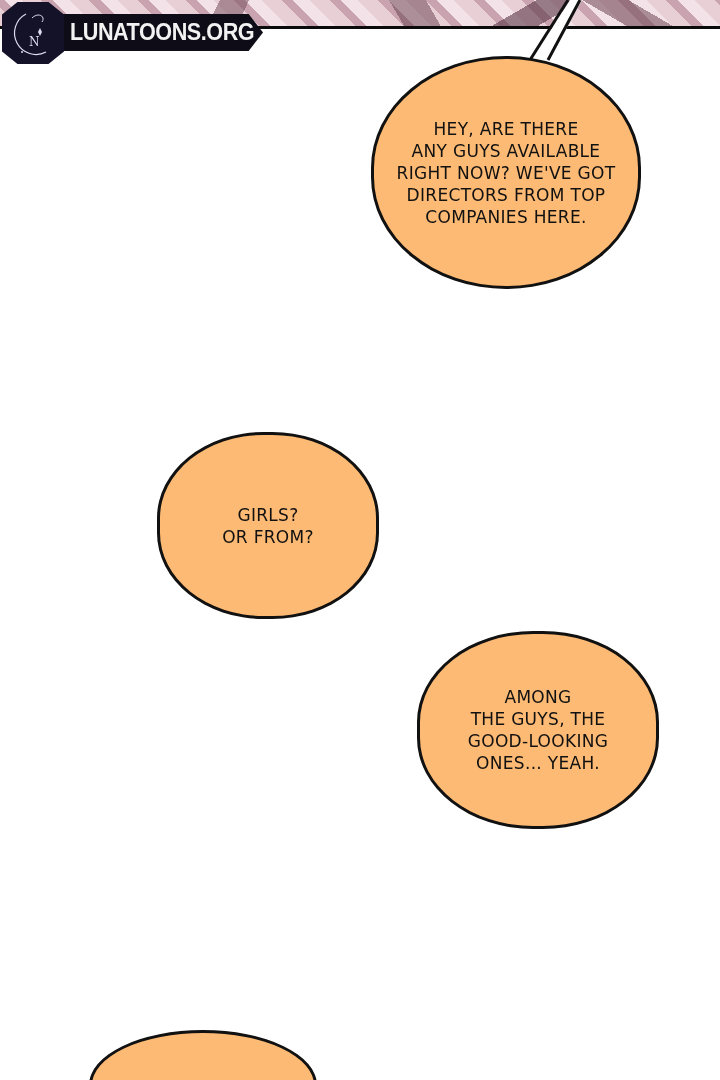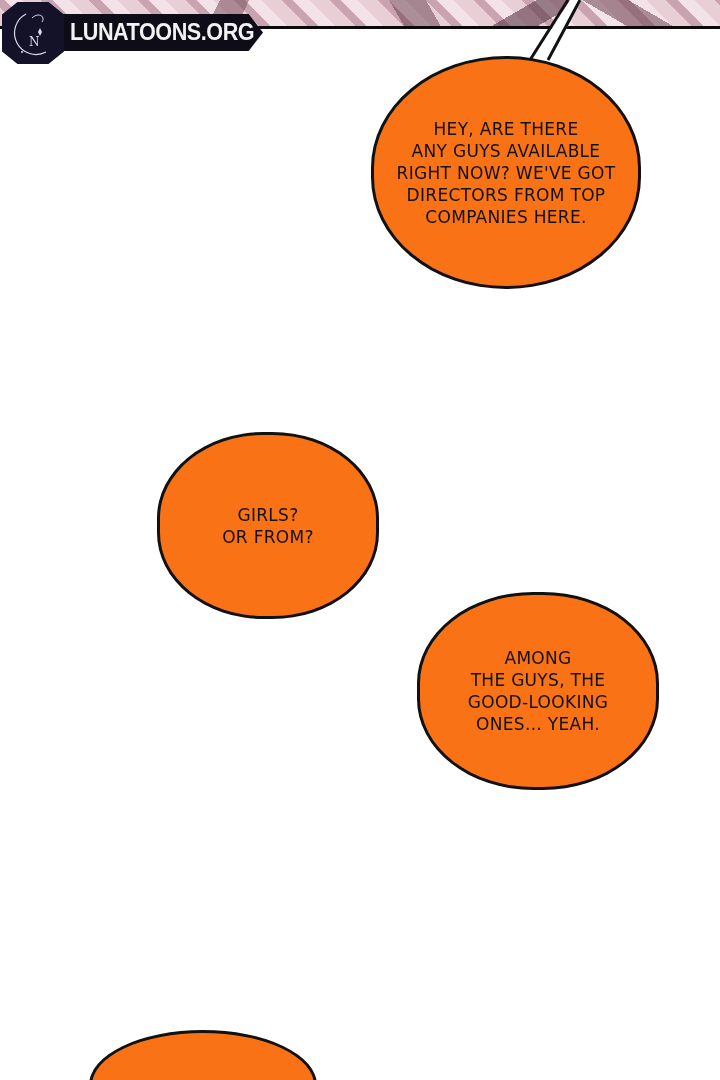--- a/index.html
+++ b/index.html
@@ -34,32 +34,32 @@
     background: #0e0d17;
     clip-path: polygon(0 0, 93% 0, 100% 50%, 93% 100%, 0 100%);
   }
   .logo-text {
     position: absolute; left: 70px; top: 18px;
     font-family: "Liberation Sans", sans-serif; font-weight: bold;
     font-size: 24px; letter-spacing: -0.5px; color: #f2f2f2;
     transform: scaleX(0.9); transform-origin: left center;
   }
   .bubble {
-    position: absolute; background: #f97316; border: 3px solid #111;
+    position: absolute; background: #fdba74; border: 3px solid #111;
     display: flex; align-items: center; justify-content: center; text-align: center;
     box-sizing: border-box;
   }
   .bubble-text {
     font-family: "DejaVu Sans", sans-serif;
     font-size: 17px; line-height: 22px; color: #111; letter-spacing: 0.3px;
     white-space: pre-line;
   }
   .b1 { left: 371px; top: 56px; width: 270px; height: 233px; border-radius: 50% / 48%; }
   .b2 { left: 157px; top: 432px; width: 222px; height: 187px; border-radius: 48% / 46%; }
-  .b3 { left: 417px; top: 592px; width: 242px; height: 198px; border-radius: 48% / 46%; }
+  .b3 { left: 417px; top: 631px; width: 242px; height: 198px; border-radius: 48% / 46%; }
   .b4 { left: 89px; top: 1030px; width: 228px; height: 120px; border-radius: 50% / 46%; }
   .tail {
     position: absolute; left: 520px; top: 0; width: 70px; height: 62px;
   }
 </style>
 </head>
 <body>
 
 <div class="top-panel"></div>
 <div class="panel-border"></div>

